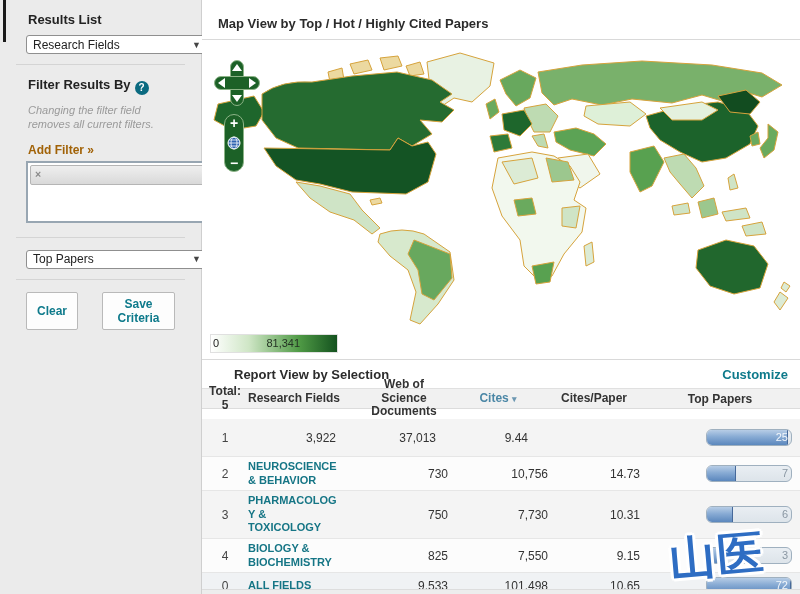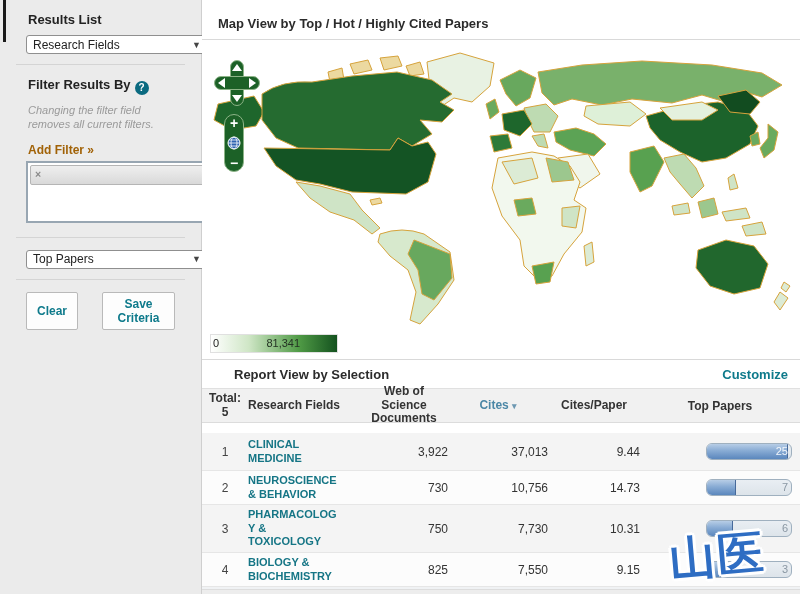--- a/index.html
+++ b/index.html
@@ -66,21 +66,21 @@
   .map-legend { position:absolute; left:8px; bottom:6px; width:128px; height:19px;
                 background:linear-gradient(to right,#ffffff 0%,#cfe6c6 30%,#4f9a45 70%,#14521f 100%);
                 border:1px solid #e0e0e0; }
   .map-legend .lmin { position:absolute; left:2px; top:2px; font-size:11px; color:#222; }
   .map-legend .lmax { position:absolute; left:44%; top:2px; font-size:11px; color:#243324; }
 
   
   .report-header { height:28px; display:flex; align-items:center; justify-content:space-between;
                    padding:0 12px 0 32px; background:#fff; }
   .thead { display:flex; align-items:center; background:#f1f1f1; border-top:1px solid #e0e0e0;
-           border-bottom:1px solid #dcdcdc; height:35px; font-size:12px; font-weight:bold; color:#333; }
+           border-bottom:1px solid #dcdcdc; height:21px; font-size:12px; font-weight:bold; color:#333; }
   .trow { display:flex; align-items:center; border-bottom:1px solid #e6e6e6; font-size:12px; color:#333; }
   .trow.shade { background:#f4f4f4; }
   .trow.plain { background:#fcfcfc; }
   .c-rank  { width:46px; text-align:center; flex:none; color:#444; }
   .c-field { width:112px; flex:none; font-weight:bold; color:#157585; font-size:11px;
              white-space:pre-line; line-height:1.25; cursor:pointer; }
   .c-docs  { width:88px; flex:none; text-align:right; }
   .c-cites { width:100px; flex:none; text-align:right; }
   .c-cpp   { width:92px; flex:none; text-align:right; }
   .h-center { text-align:center !important; line-height:1.15; }
@@ -286,22 +286,20 @@
       <div class="c-cites h-center h-cites">
         <span>Cites</span> <span class="sort-caret">▾</span>
       </div>
       <div class="c-cpp h-center">Cites/Paper</div>
       <div class="h-top">Top Papers</div>
     </div>
     <div class="gap-row"></div>
 
     <div class="trow shade" style="height:38px;">
       <div class="c-rank">1</div>
-      <div class="c-field">CLINICAL
-MEDICINE</div>
       <div class="c-docs">3,922</div>
       <div class="c-cites">37,013</div>
       <div class="c-cpp">9.44</div>
       <div class="c-barwrap">
           <div class="bar-track">
         <div class="bar-fill" style="width: 96%;"></div>
         <span class="bar-val on-fill">25</span>
       </div>
         </div>
     </div>

